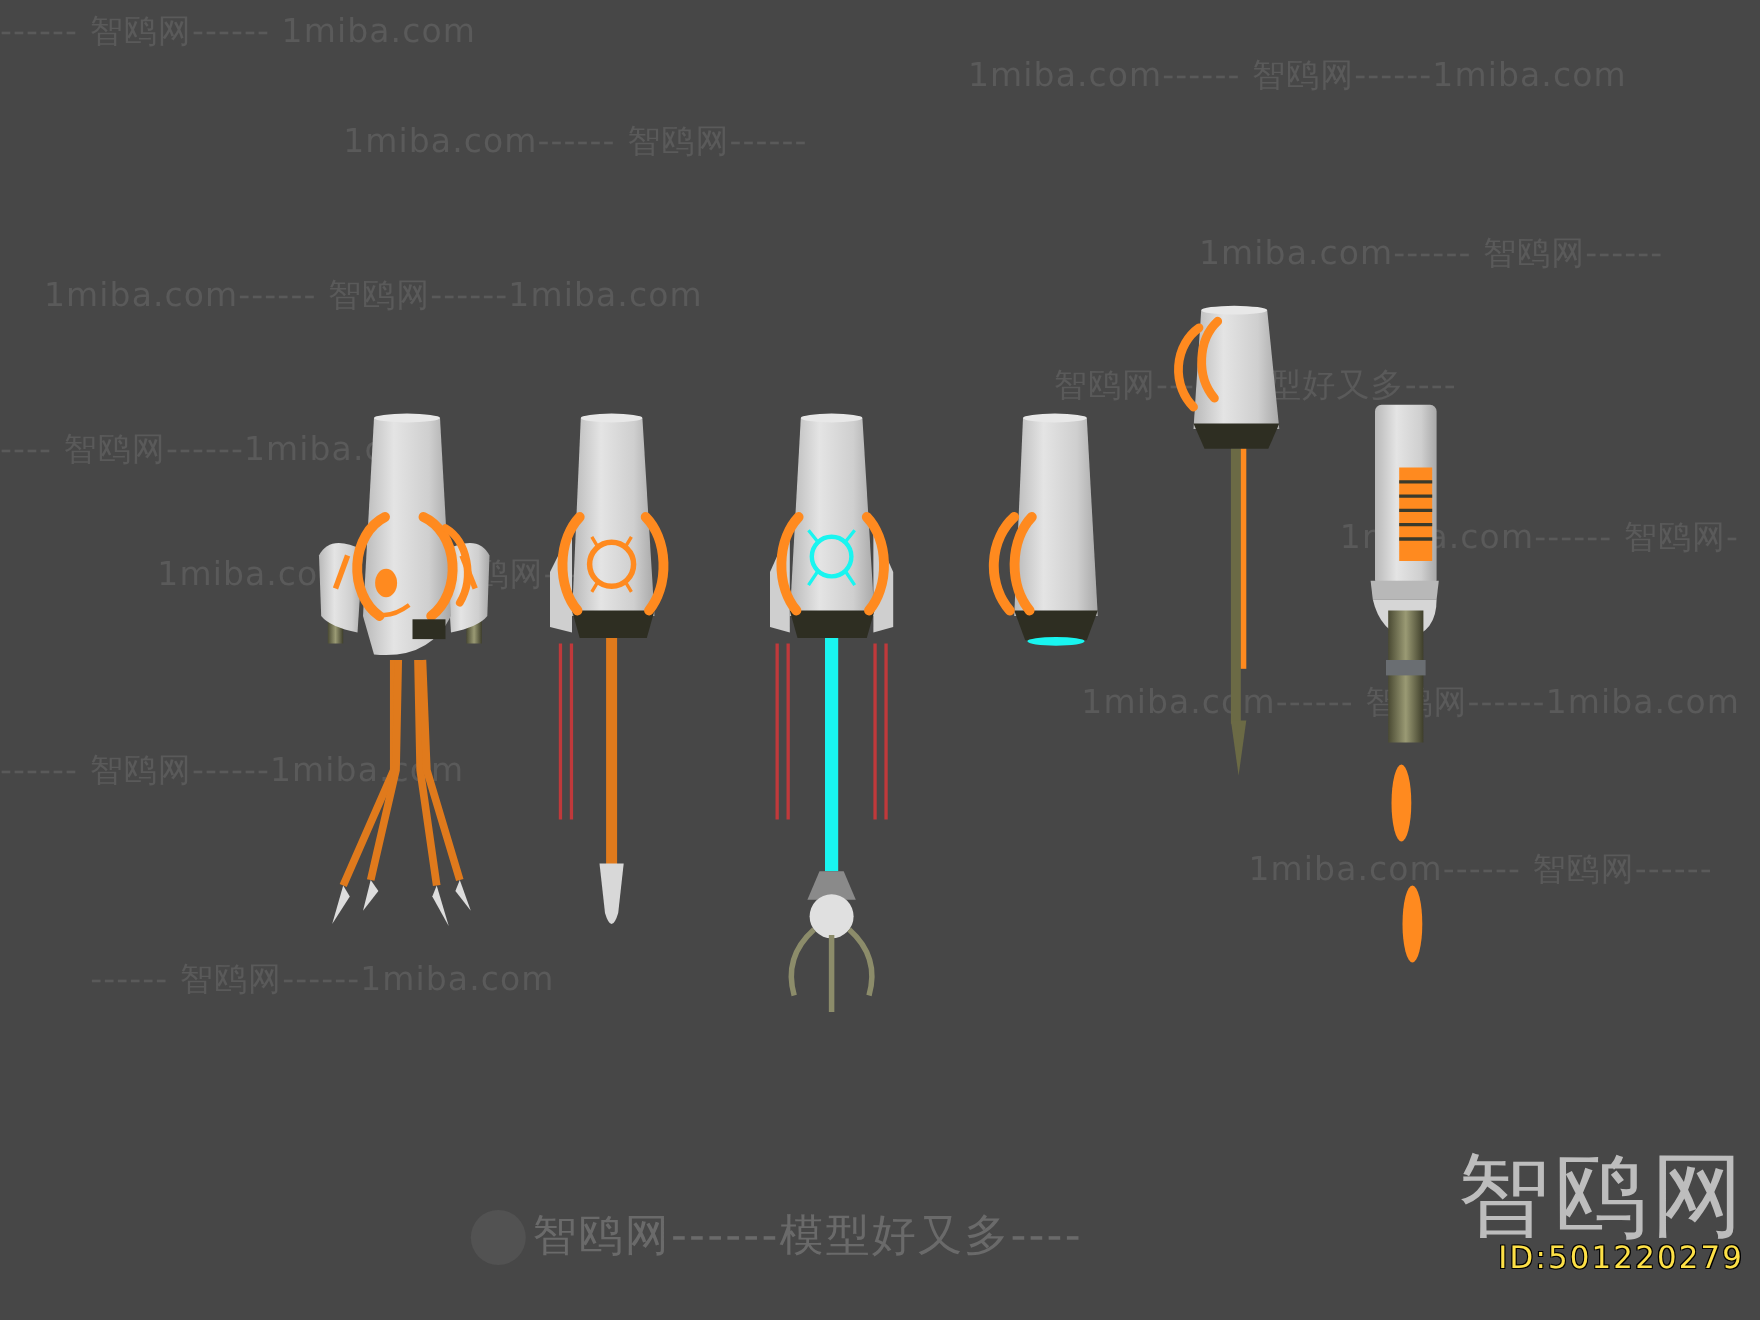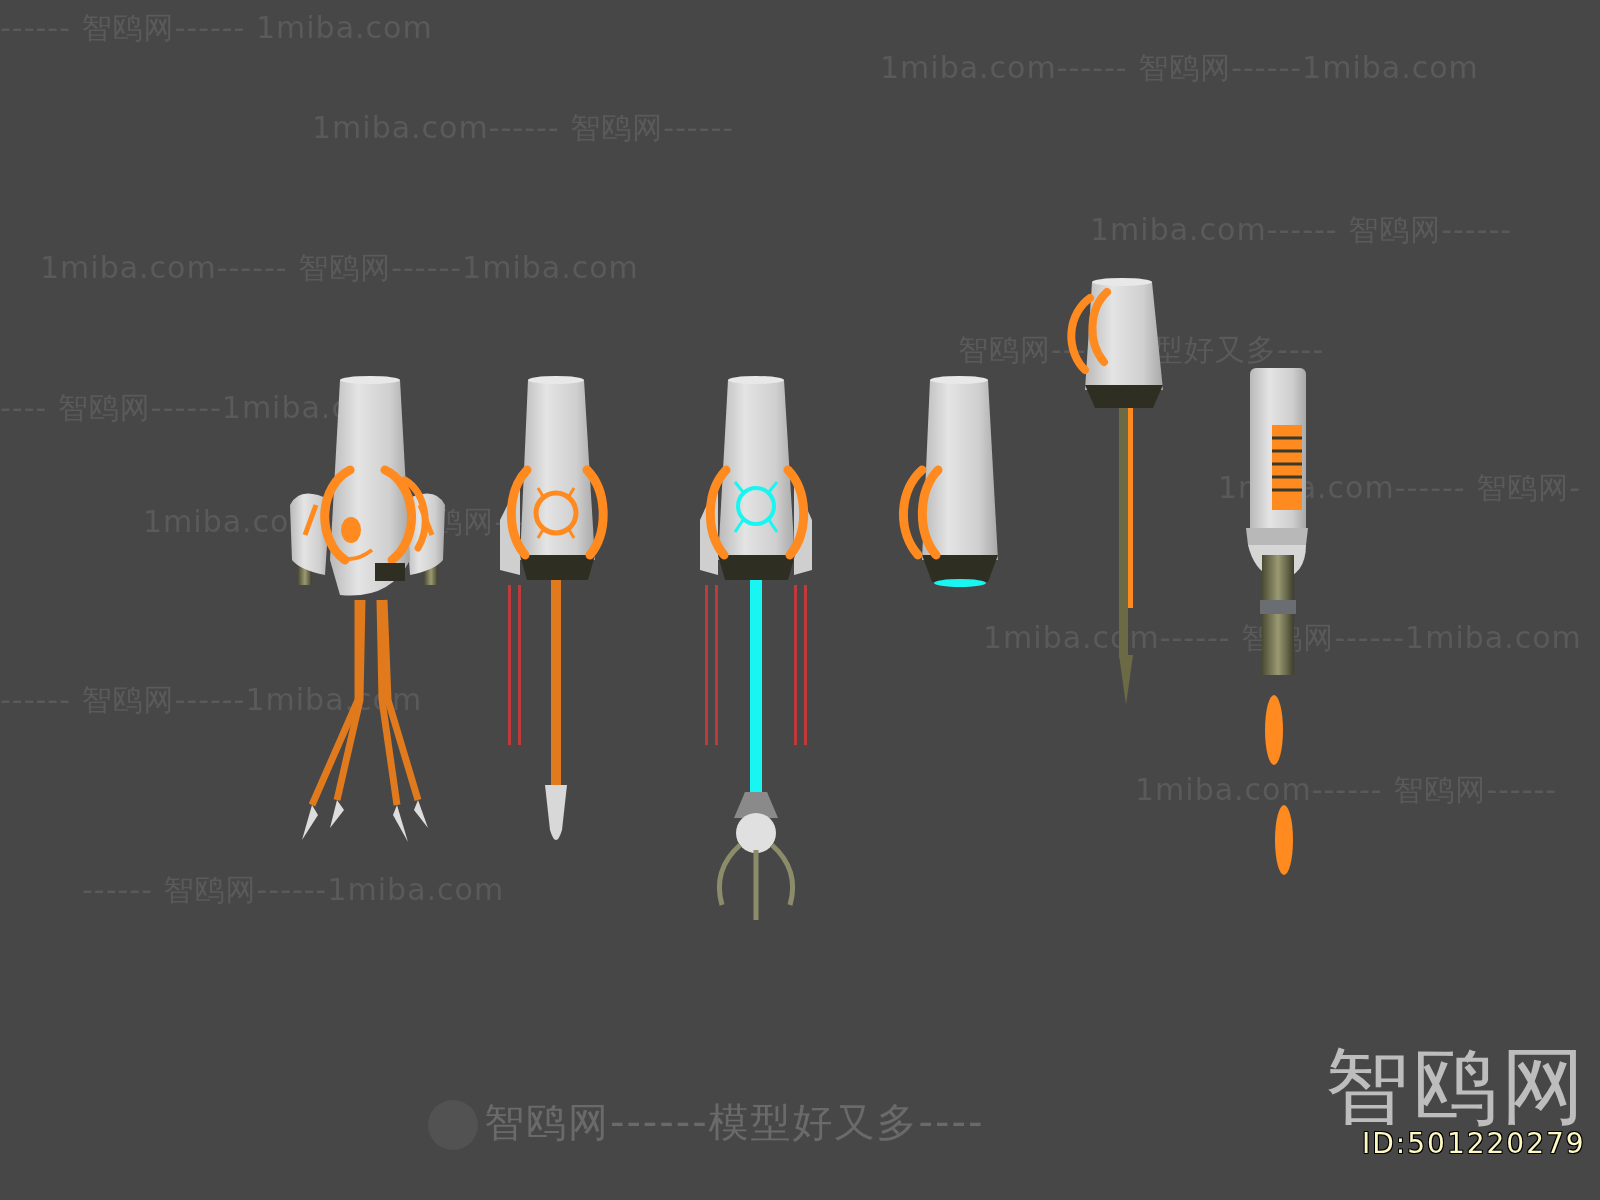--- a/index.html
+++ b/index.html
@@ -1,20 +1,20 @@
 <!DOCTYPE html>
 <html><head>
 <meta charset="utf-8">
 <style>
   html, body { margin:0; padding:0; }
   body { width:1600px; height:1200px; background:#474747; overflow:hidden; position:relative; font-family:"DejaVu Sans", sans-serif; }
   .canvas { position:absolute; left:0; top:0; width:1600px; height:1200px; }
   .wm { position:absolute; white-space:nowrap; color:#5a5a5a; font-size:30px; letter-spacing:1px; }
   .wm-big { position:absolute; left:1325px; top:1030px; color:#bdbdbd; font-size:84px; letter-spacing:4px; }
-  .wm-id { position:absolute; left:1362px; top:1127px; color:#fef9c3; font-size:28px; letter-spacing:2px; font-family:"DejaVu Sans", sans-serif; text-shadow:1px 1px 0 #000, -1px -1px 0 #000, 1px -1px 0 #000, -1px 1px 0 #000; }
+  .wm-id { position:absolute; left:1362px; top:1127px; color:#fde047; font-size:28px; letter-spacing:2px; font-family:"DejaVu Sans", sans-serif; text-shadow:1px 1px 0 #000, -1px -1px 0 #000, 1px -1px 0 #000, -1px 1px 0 #000; }
   .wm-bottom { position:absolute; left:428px; top:1095px; color:#6a6a6a; font-size:40px; letter-spacing:2px; }
   .wm-bottom .bird { display:inline-block; width:50px; height:50px; border-radius:50%; background:#525252; vertical-align:middle; margin-right:6px; }
   svg.models { position:absolute; left:0; top:0; }
 </style>
 </head>
 <body>
 
 <div class="canvas">
 
   <div id="wm-rows">

